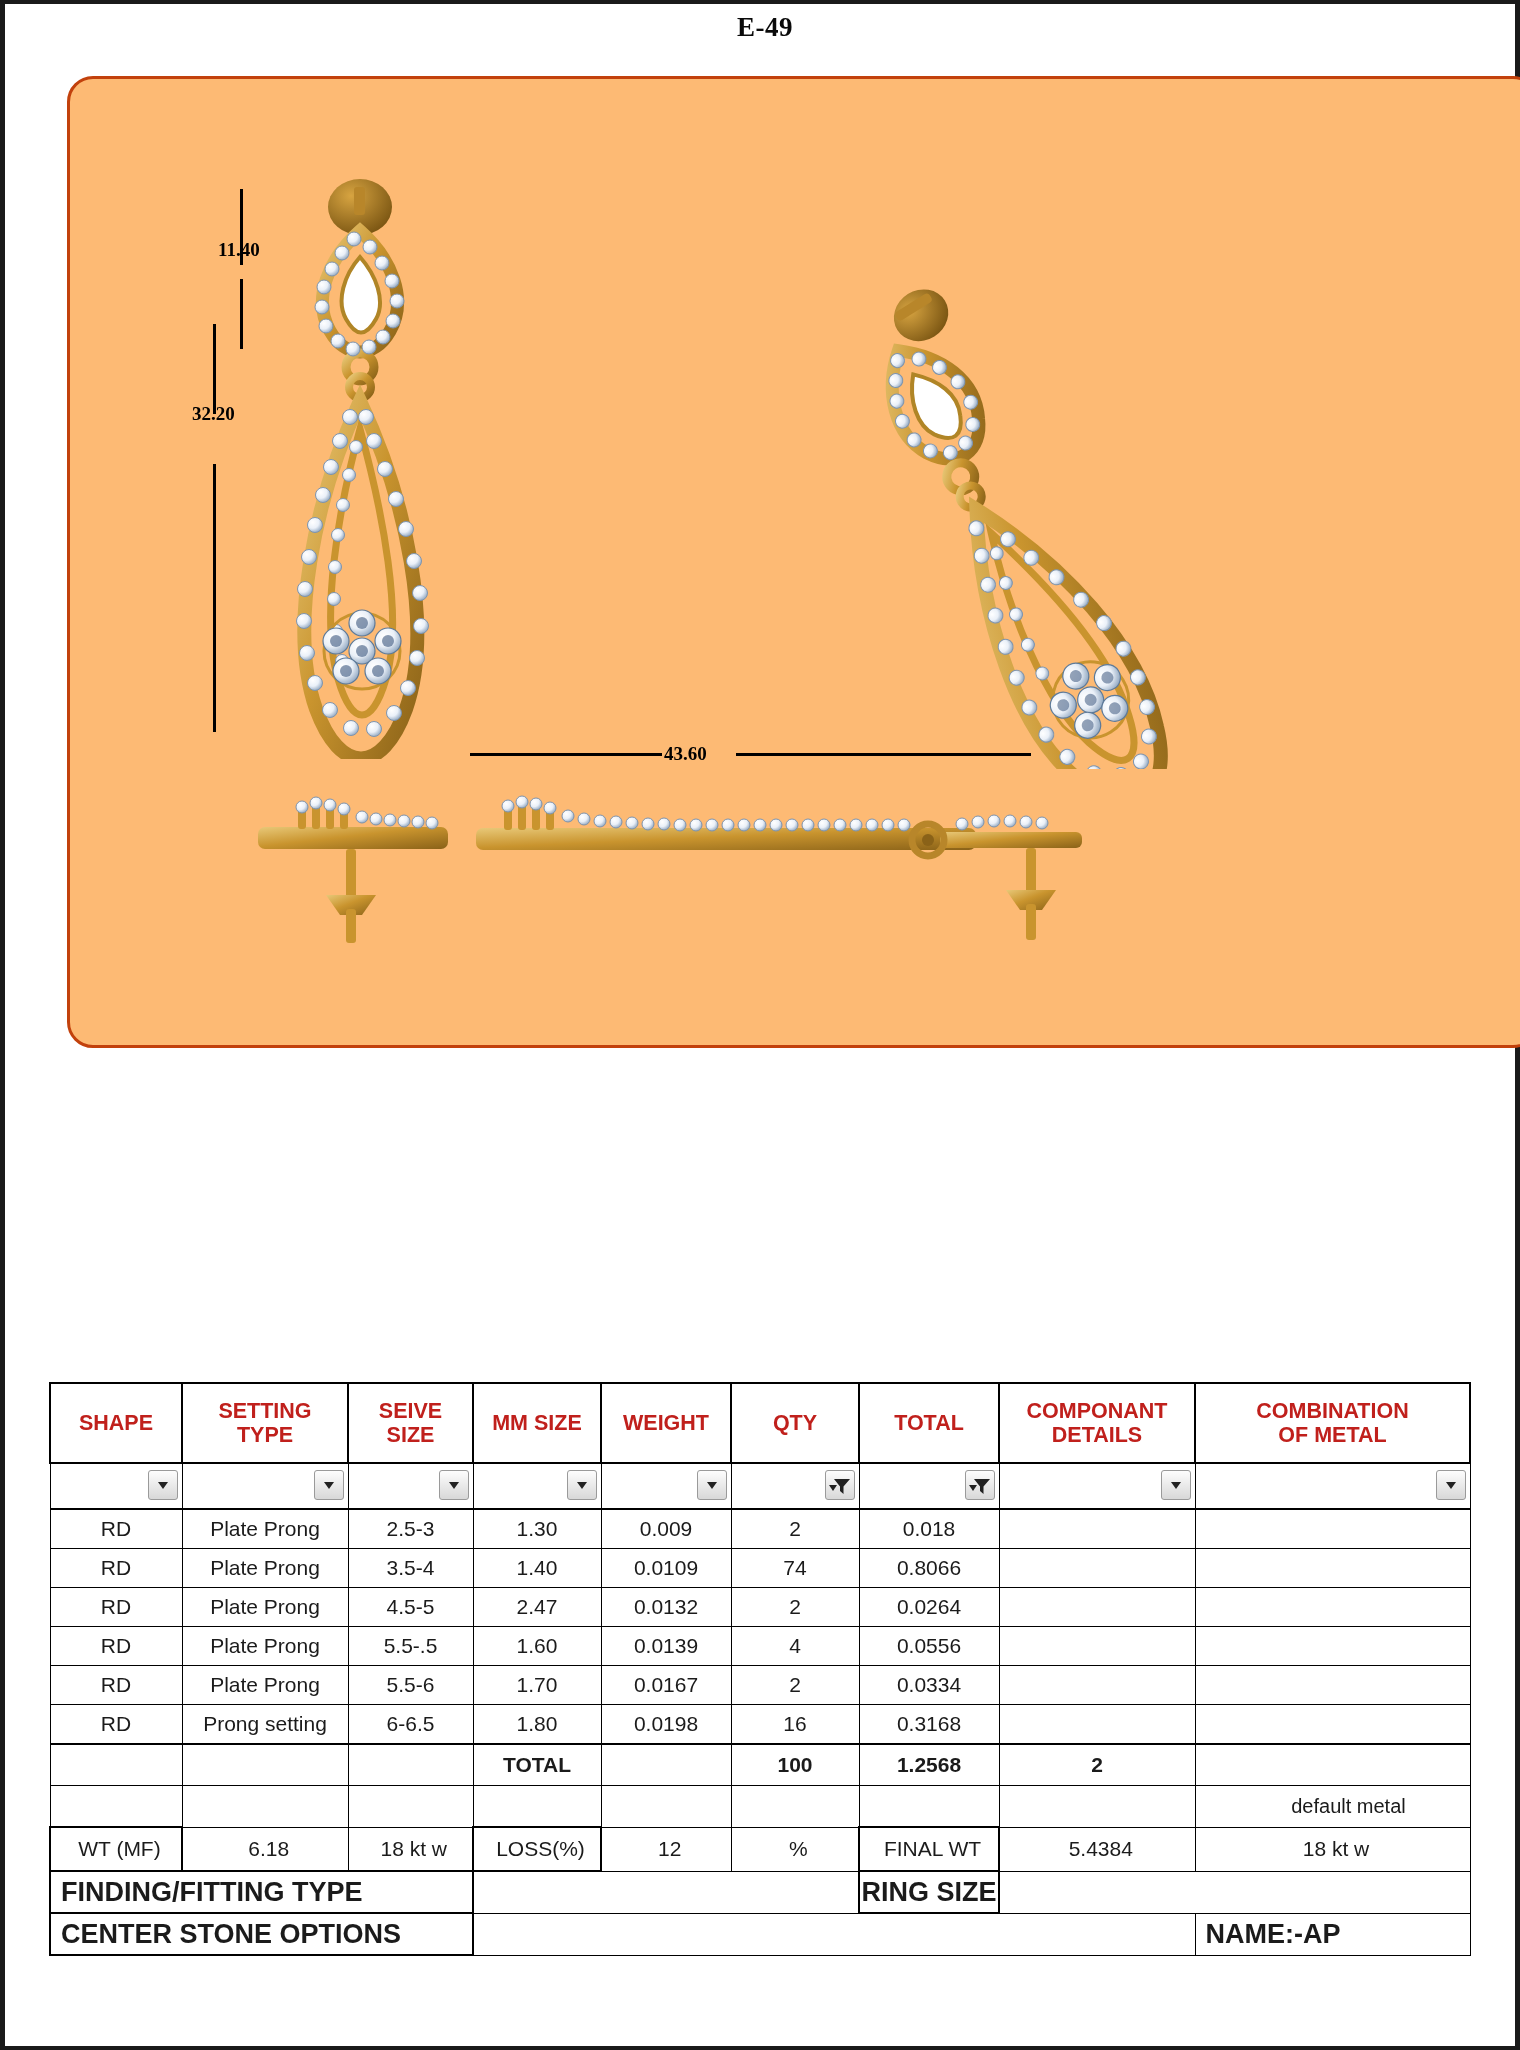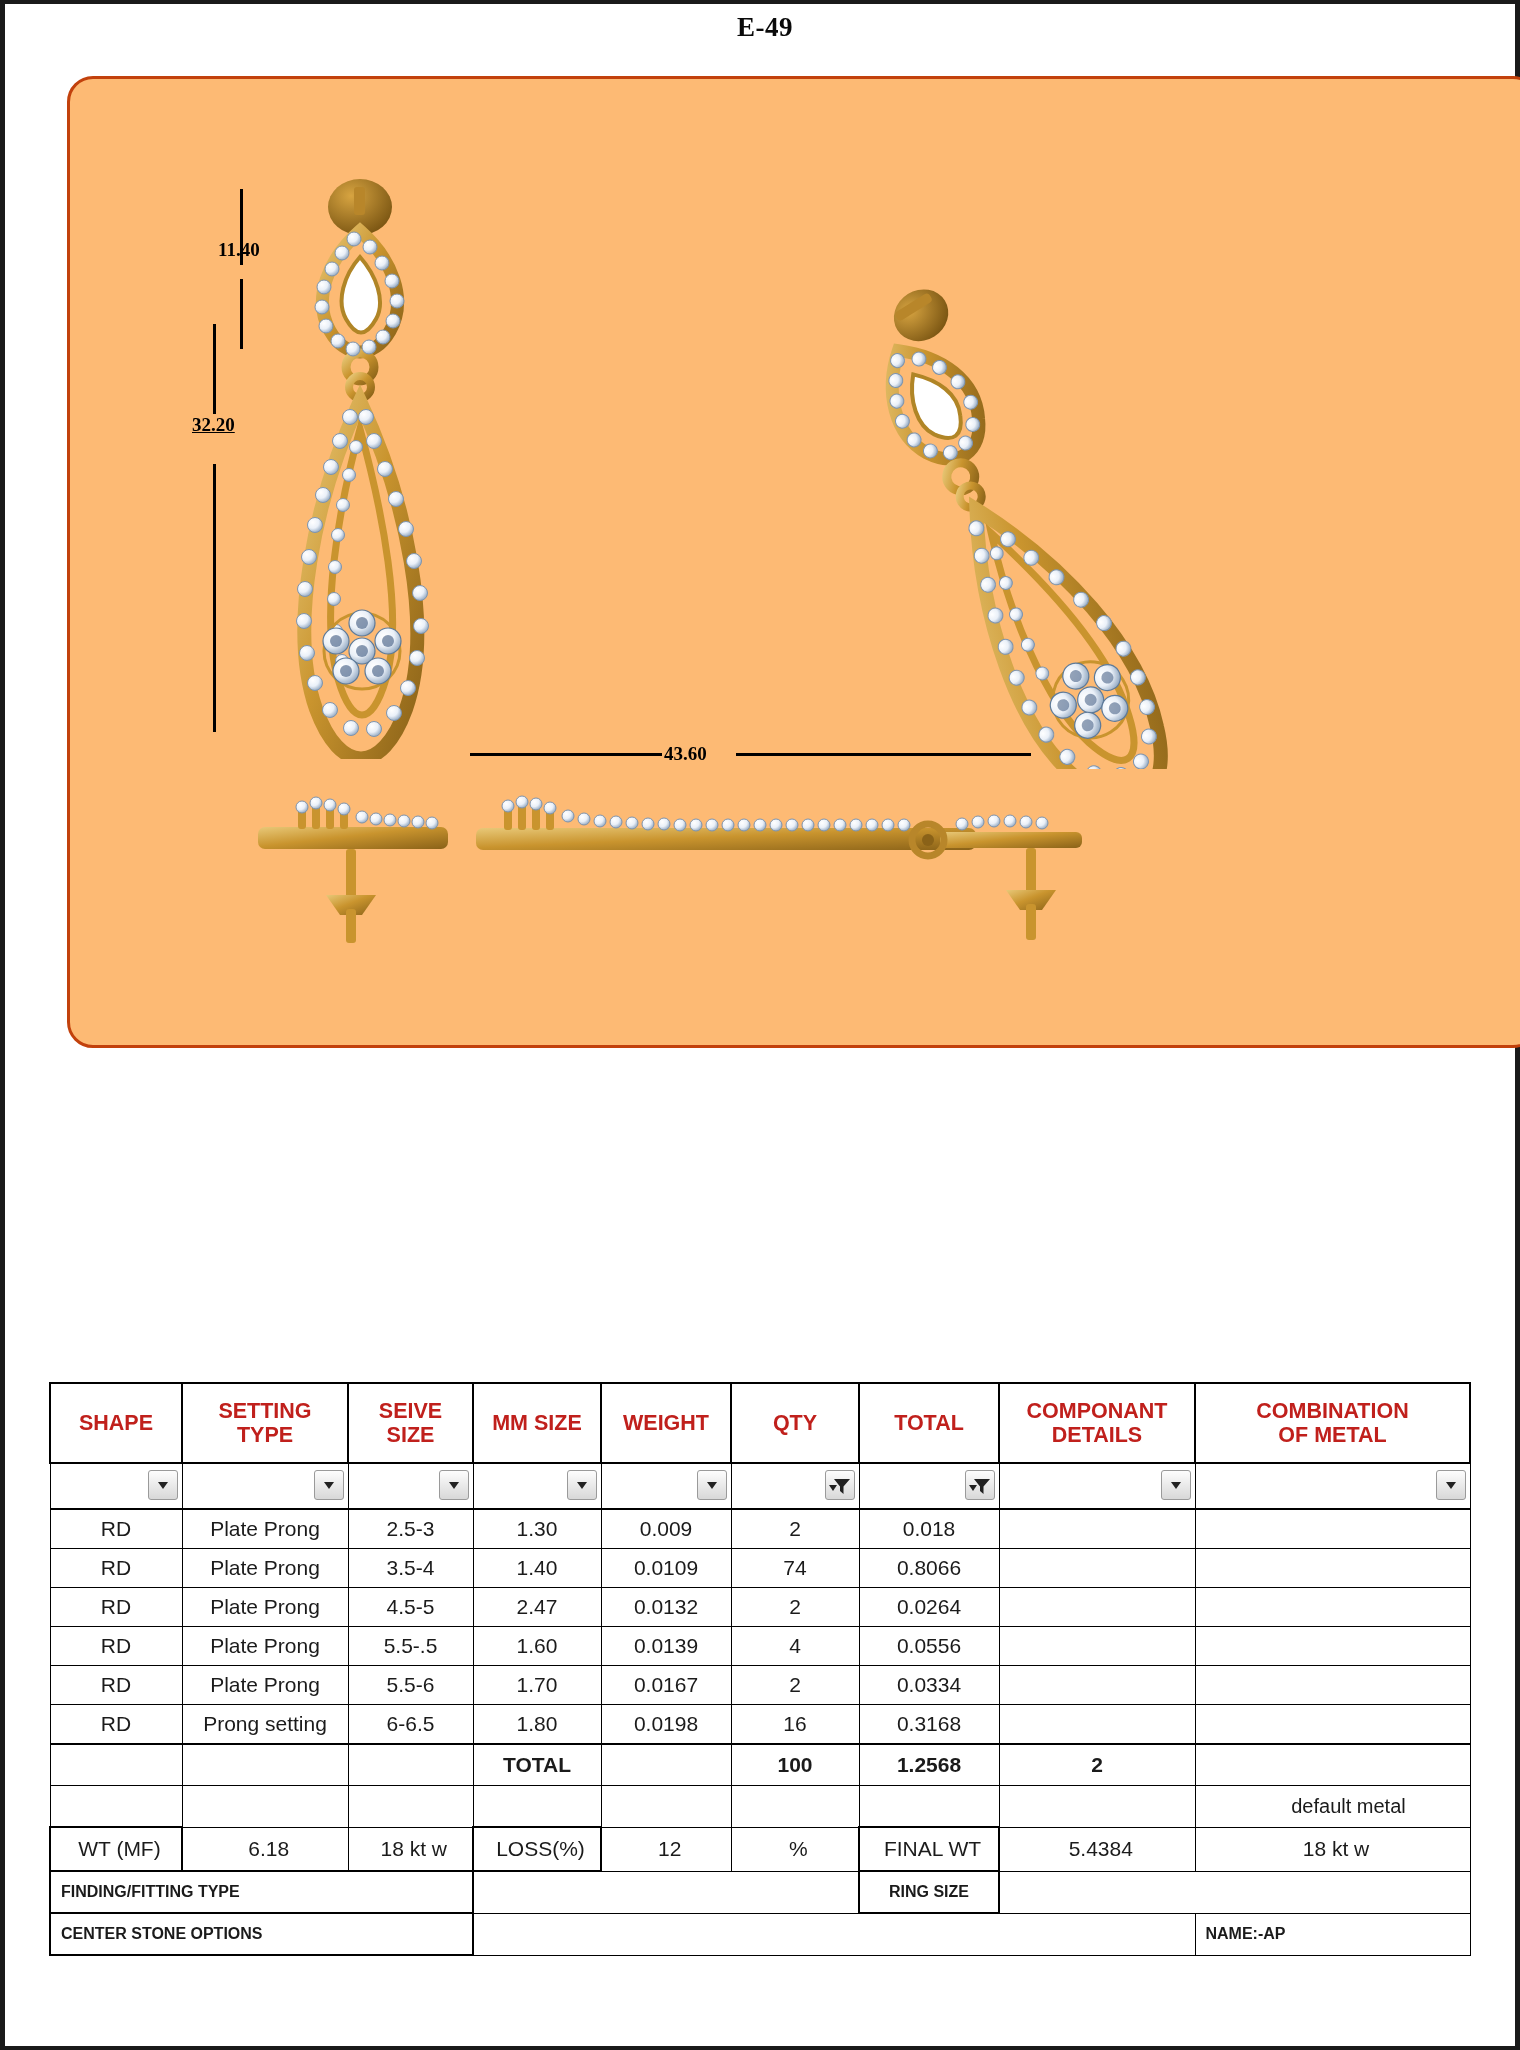--- a/index.html
+++ b/index.html
@@ -131,21 +131,21 @@
   }
   table.spec tr.wt-row td {
     height: 42px;
     font-weight: normal;
     font-size: 21px;
     padding-left: 7px;
   }
   table.spec tr.bottom-row td {
     height: 40px;
     font-weight: bold;
-    font-size: 16px;
+    font-size: 27px;
     margin-left: 20px;
   }
   .cell-left {
     text-align: left !important;
     padding-left: 10px !important;
   }
   .red-text { color: #c0201c; }
   .thickbox {
     border: 2px solid #000 !important;
   }
@@ -176,21 +176,21 @@
     <span class="title-text">E-49</span>
   </div>
 
   <div id="drawing-panel">
 
     <div class="dim-line-v" style="left:170px; top:110px; height:76px;"></div>
     <div class="dim-label" style="left:148px; top:160px;">11.40</div>
     <div class="dim-line-v" style="left:170px; top:200px; height:70px;"></div>
 
     <div class="dim-line-v" style="left:143px; top:245px; height:90px;"></div>
-    <div class="dim-label" style="left:122px; top:335px;text-decoration:underline;">32.20</div>
+    <div class="dim-label" style="left:122px; top:324px;">32.20</div>
     <div class="dim-line-v" style="left:143px; top:385px; height:268px;"></div>
 
     <div class="dim-line-h" style="left:400px; top:674px; width:192px;"></div>
     <div class="dim-label" style="left:594px; top:664px;">43.60</div>
     <div class="dim-line-h" style="left:666px; top:674px; width:295px;"></div>
 
     <svg class="jwl" style="left:180px; top:100px;" width="220" height="580" viewBox="0 0 220 580">
       <defs>
         <linearGradient id="goldGrad" x1="0" y1="0" x2="1" y2="1">
           <stop offset="0%" stop-color="#e8c878"></stop>

